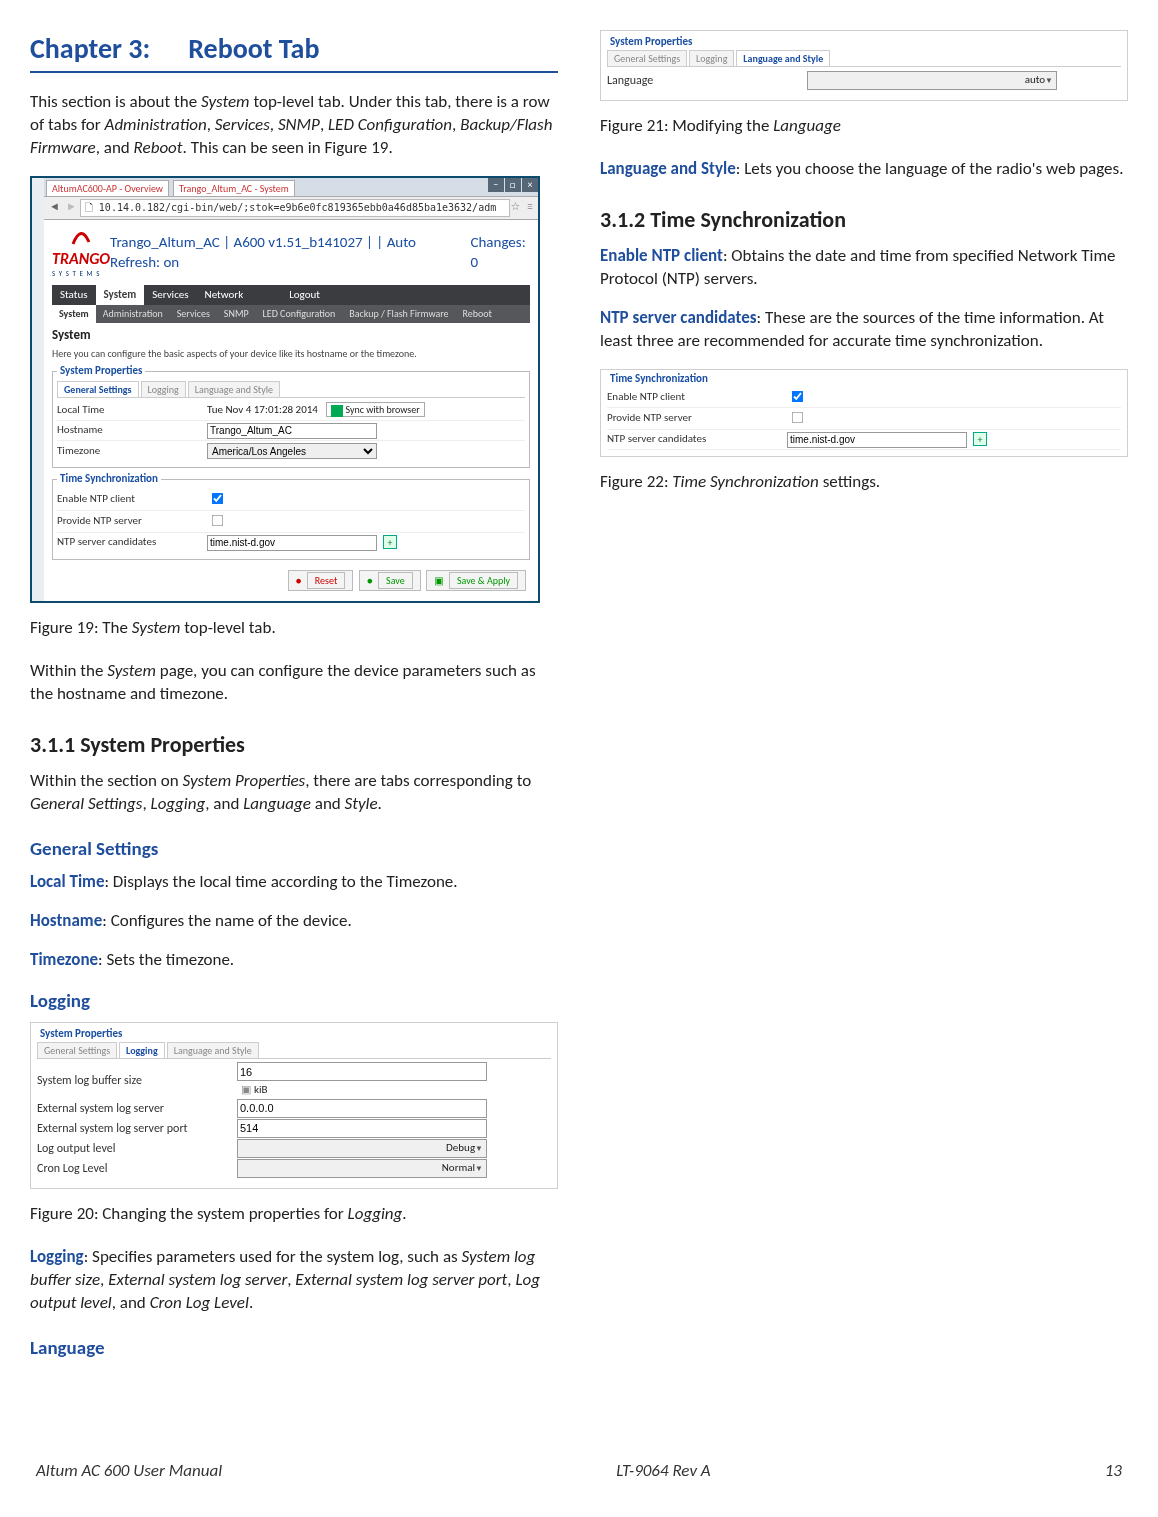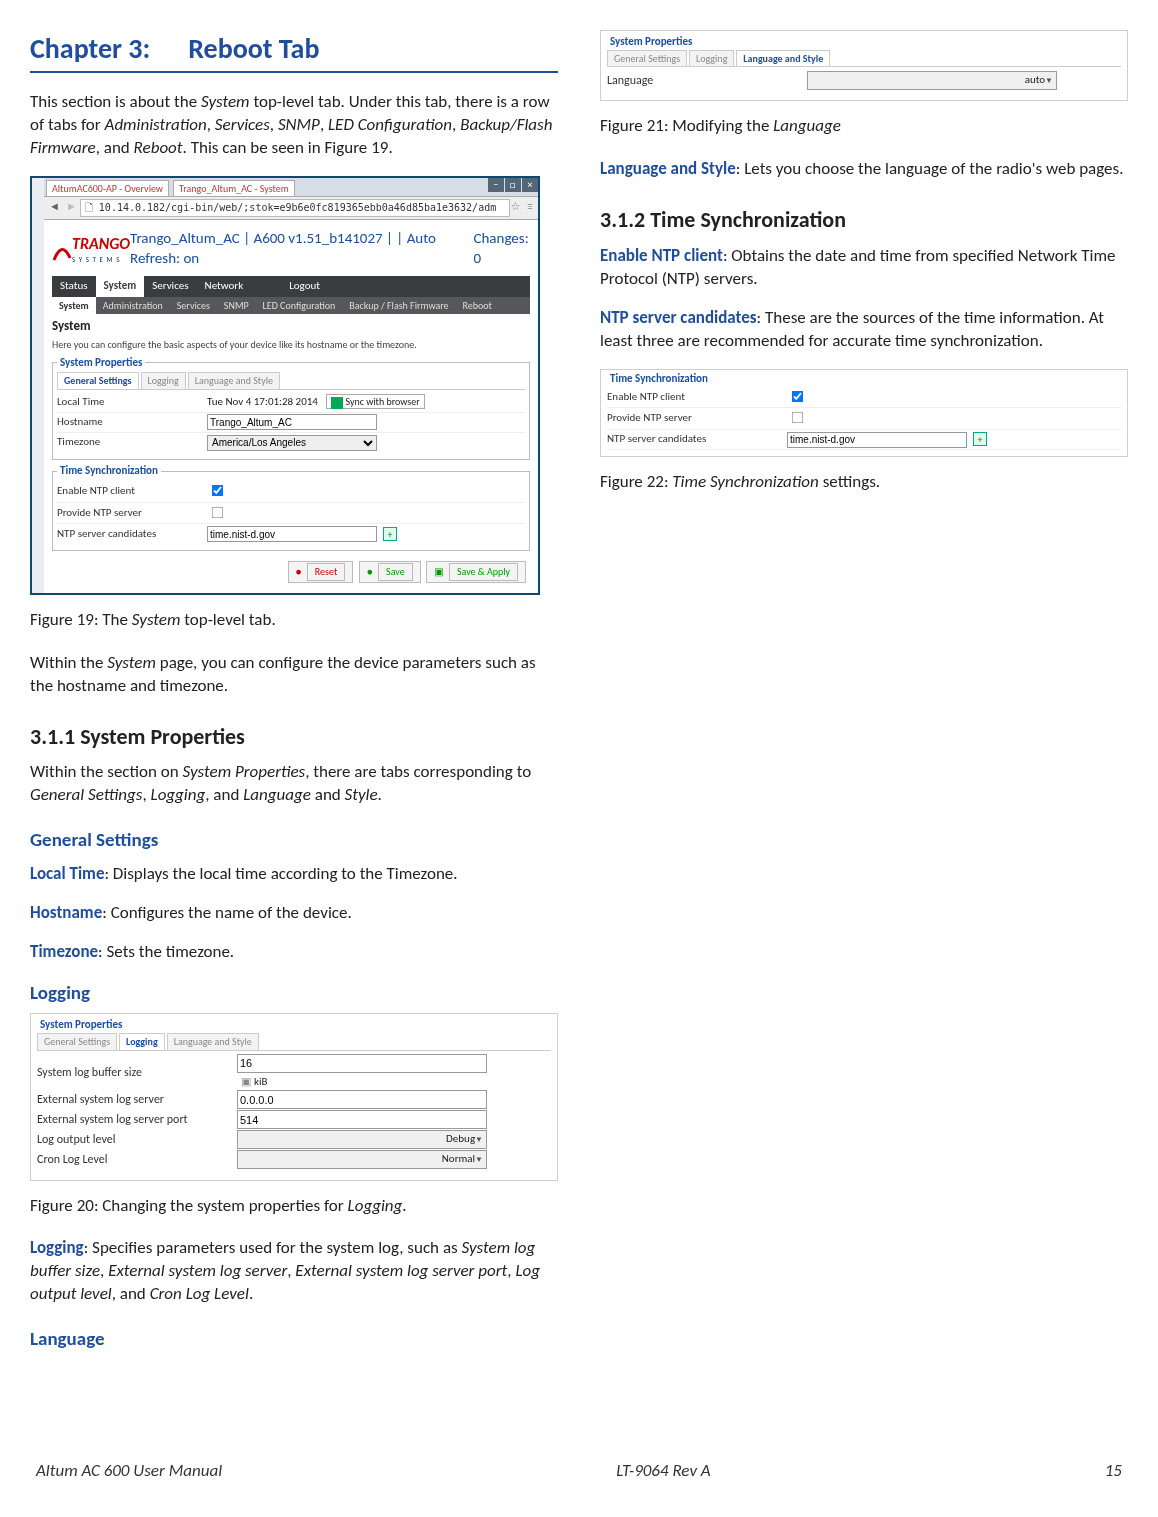--- a/index.html
+++ b/index.html
@@ -51,21 +51,21 @@
   }
   .br-titlebar { display:flex; background:#d7dde6; border-bottom:1px solid #aaa; }
   .br-tab { background:#fff; border:1px solid #aaa; border-bottom:none; padding:1px 5px; margin:2px 2px 0 2px; font-size:10px; color:#c33; }
   .br-winbtns { margin-left:auto; display:flex; }
   .br-winbtns span { width:16px; height:14px; background:#567; color:#fff; text-align:center; line-height:13px; font-size:10px; margin-left:1px; }
   .br-addr { display:flex; align-items:center; padding:2px; border-bottom:1px solid #aaa; background:#eee;}
   .addr-box { flex:1; background:#fff; border:1px solid #bbb; padding:1px 4px; font-size:10px; font-family:monospace; color:#333; }
   .addr-icons span { display:inline-block; width:12px; text-align:center; color:#888; }
   .br-body { background:#fff; padding:4px 8px; }
   .logo { display:flex; align-items:center; justify-content:space-between; padding:4px 0;}
-  .logo-txt { display:flex; align-items:flex-end; }
+  .logo-txt { display:flex; align-items:center;flex-direction:column; }
   .logo-mark { color:#c00; font-weight:bold; font-style:italic; font-size:16px;}
   .logo-sub { font-size:7px; color:#002e6e; letter-spacing:1px;}
   .topline { display:flex; justify-content:space-between; color:#1a4fa3; font-size:15px; padding:0 0 2px 0; }
   .navbar { display:flex; background:#3a3c3f; margin-top:2px;}
   .navbar span { color:#fff; padding:3px 8px; font-size:11px;}
   .navbar span.active { background:#fff; color:#3a3c3f; font-weight:bold;}
   .subnav { display:flex; background:#55575a; }
   .subnav span { color:#ddd; padding:2px 7px; font-size:10px;}
   .subnav span.active { background:#fff; color:#333; font-weight:bold;}
   .sec-title { font-weight:bold; font-size:13px; margin:3px 0;}
@@ -340,14 +340,14 @@
   <div class="figcap">
     <span>Figure 22: </span><span class="em">Time Synchronization</span><span> settings.</span>
   </div>
   </div>
 
 </div>
 
 <div class="footer">
   <span>Altum AC 600 User Manual</span>
   <span>LT-9064 Rev A</span>
-  <span>15</span>
+  <span>13</span>
 </div>
 
 </body></html>

